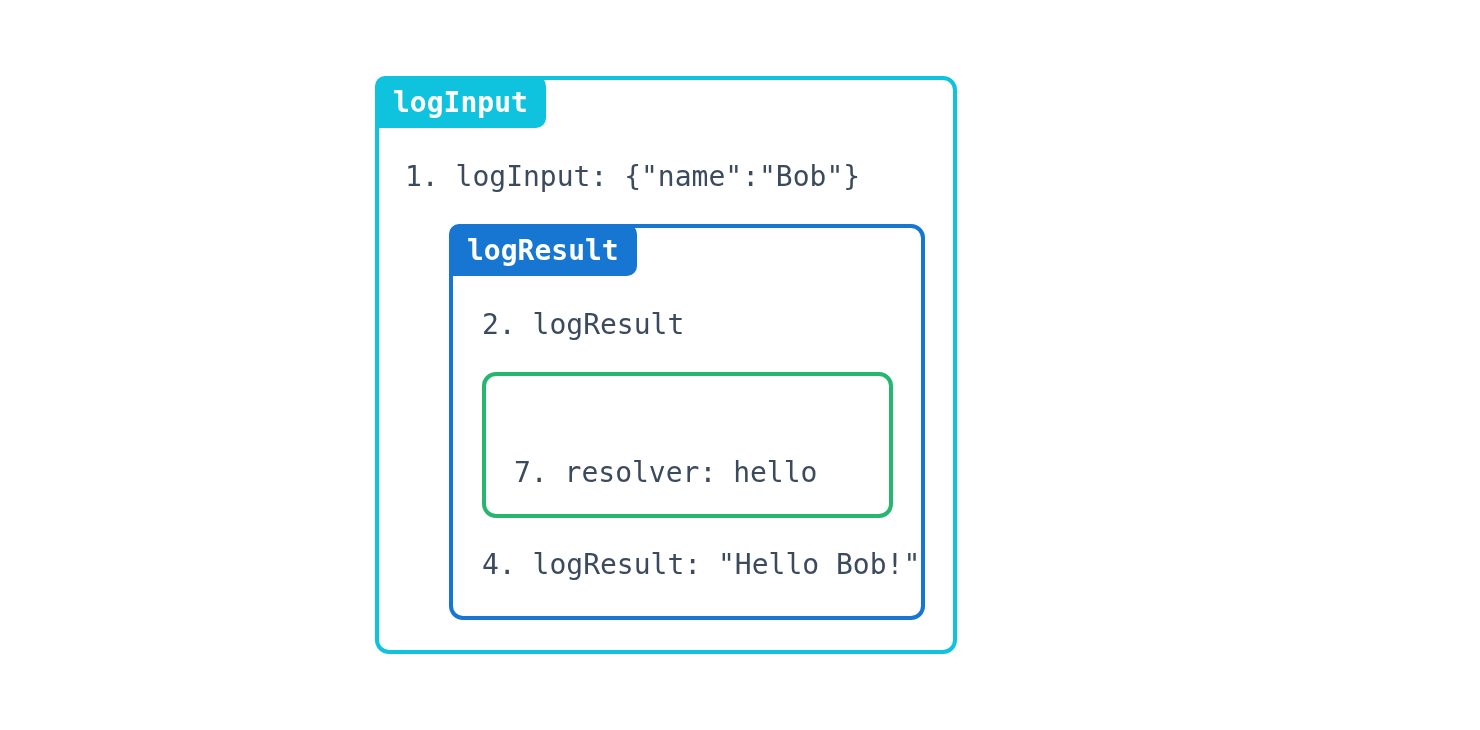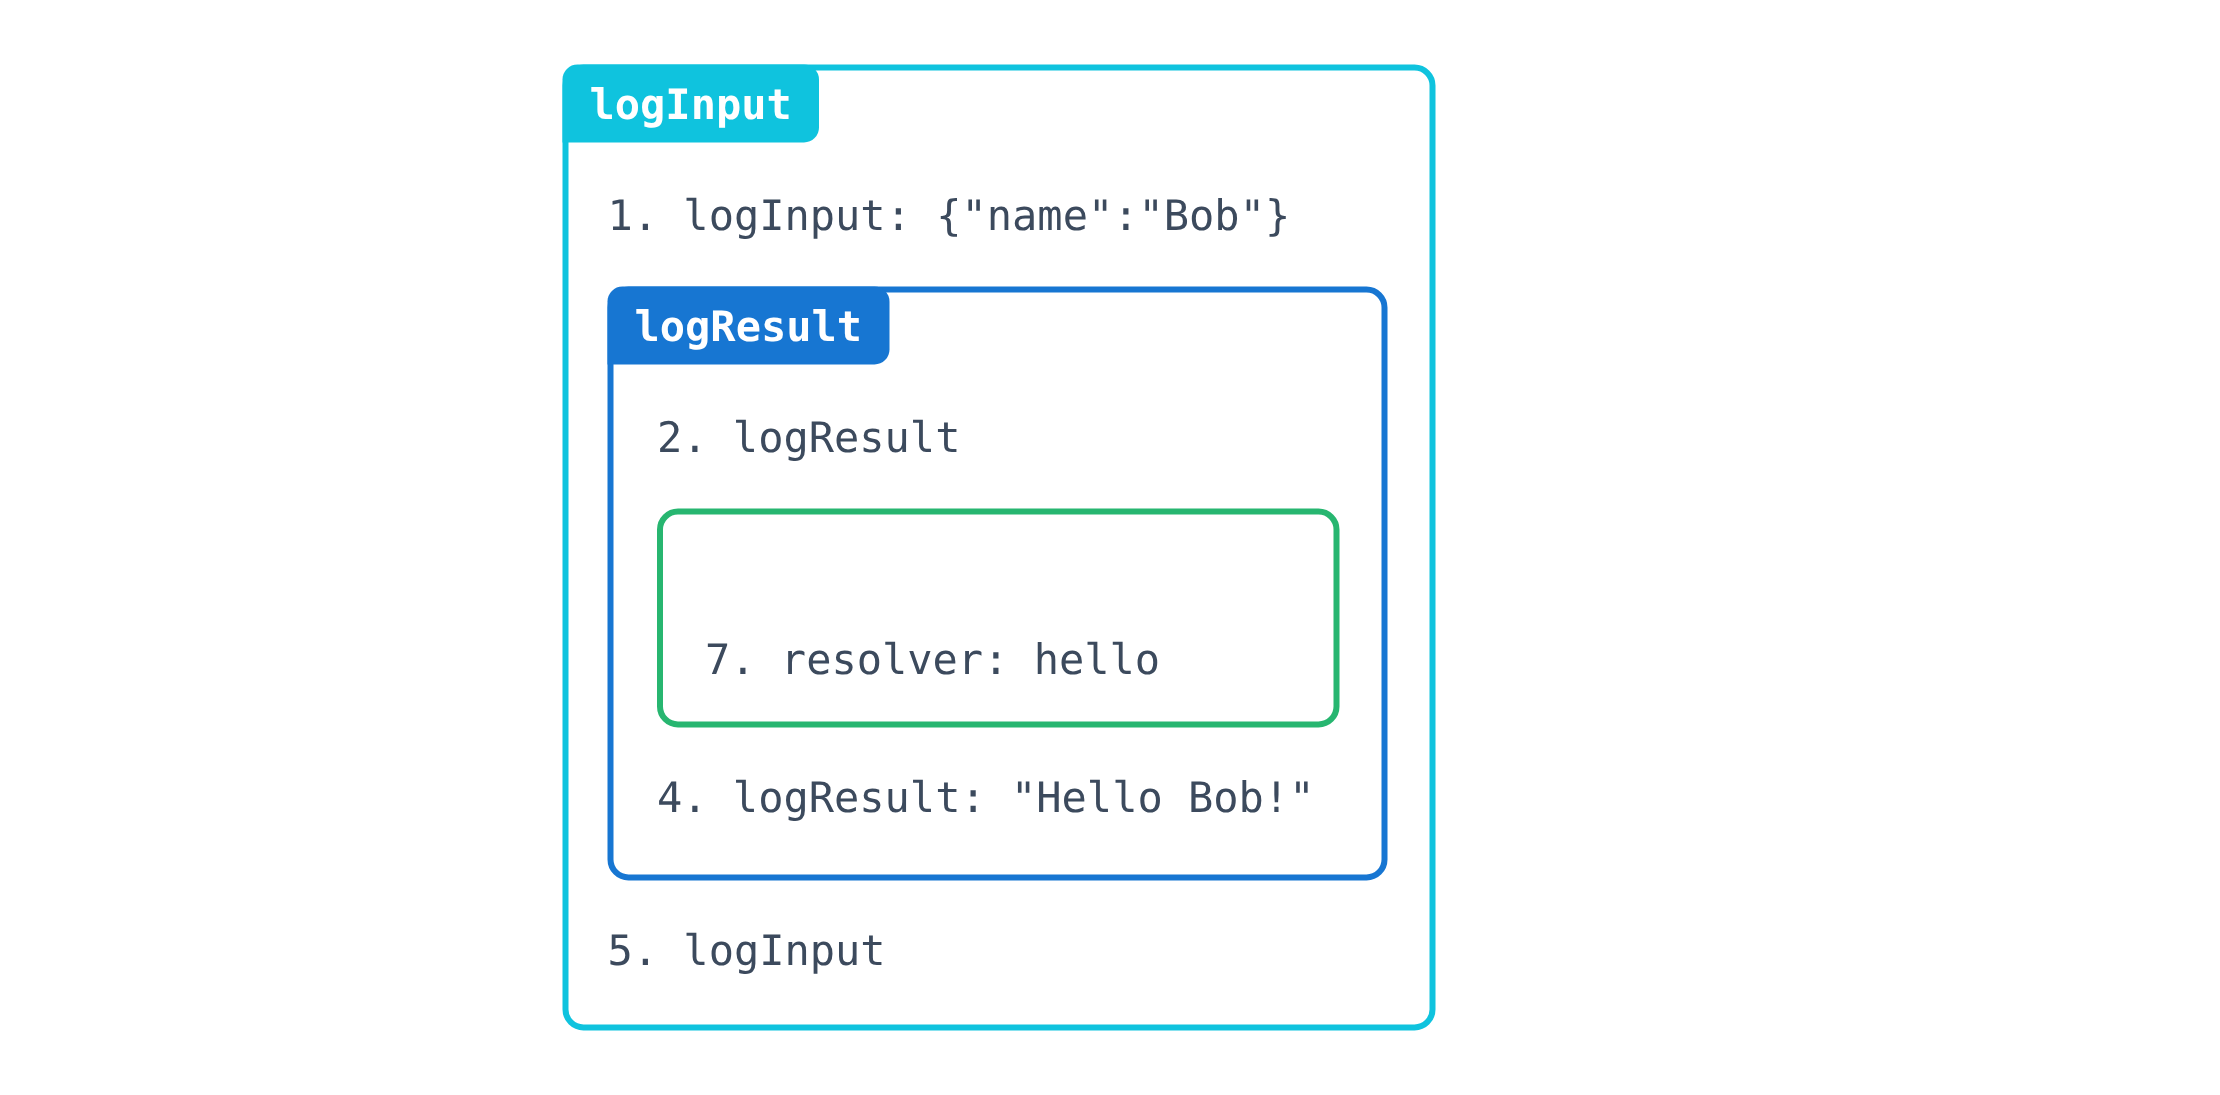--- a/index.html
+++ b/index.html
@@ -25,21 +25,21 @@
     align-items: center;
     justify-content: center;
   }
   .box {
     position: relative;
     background: var(--bg);
     border-radius: 14px;
     border: 4px solid;
   }
   .box.cyan  { border-color: var(--cyan);  width: 582px; }
-  .box.blue  { border-color: var(--blue); }
+  .box.blue  { border-color: var(--blue); margin-left: 44px; }
   .box.green { border-color: var(--green); }
 
   .tab {
     position: absolute;
     top: -4px;
     left: -4px;
     height: 52px;
     display: flex;
     align-items: center;
     padding: 0 18px;
@@ -95,18 +95,17 @@
             <div class="content">
               <div class="step">7. resolver: hello</div>
             </div>
           </div>
 
           <div class="step">4. logResult: "Hello Bob!"</div>
 
         </div>
       </div>
 
-      <div class="step">5. logInput</div>
 
     </div>
   </div>
 
 </div>
 
 </body></html>

